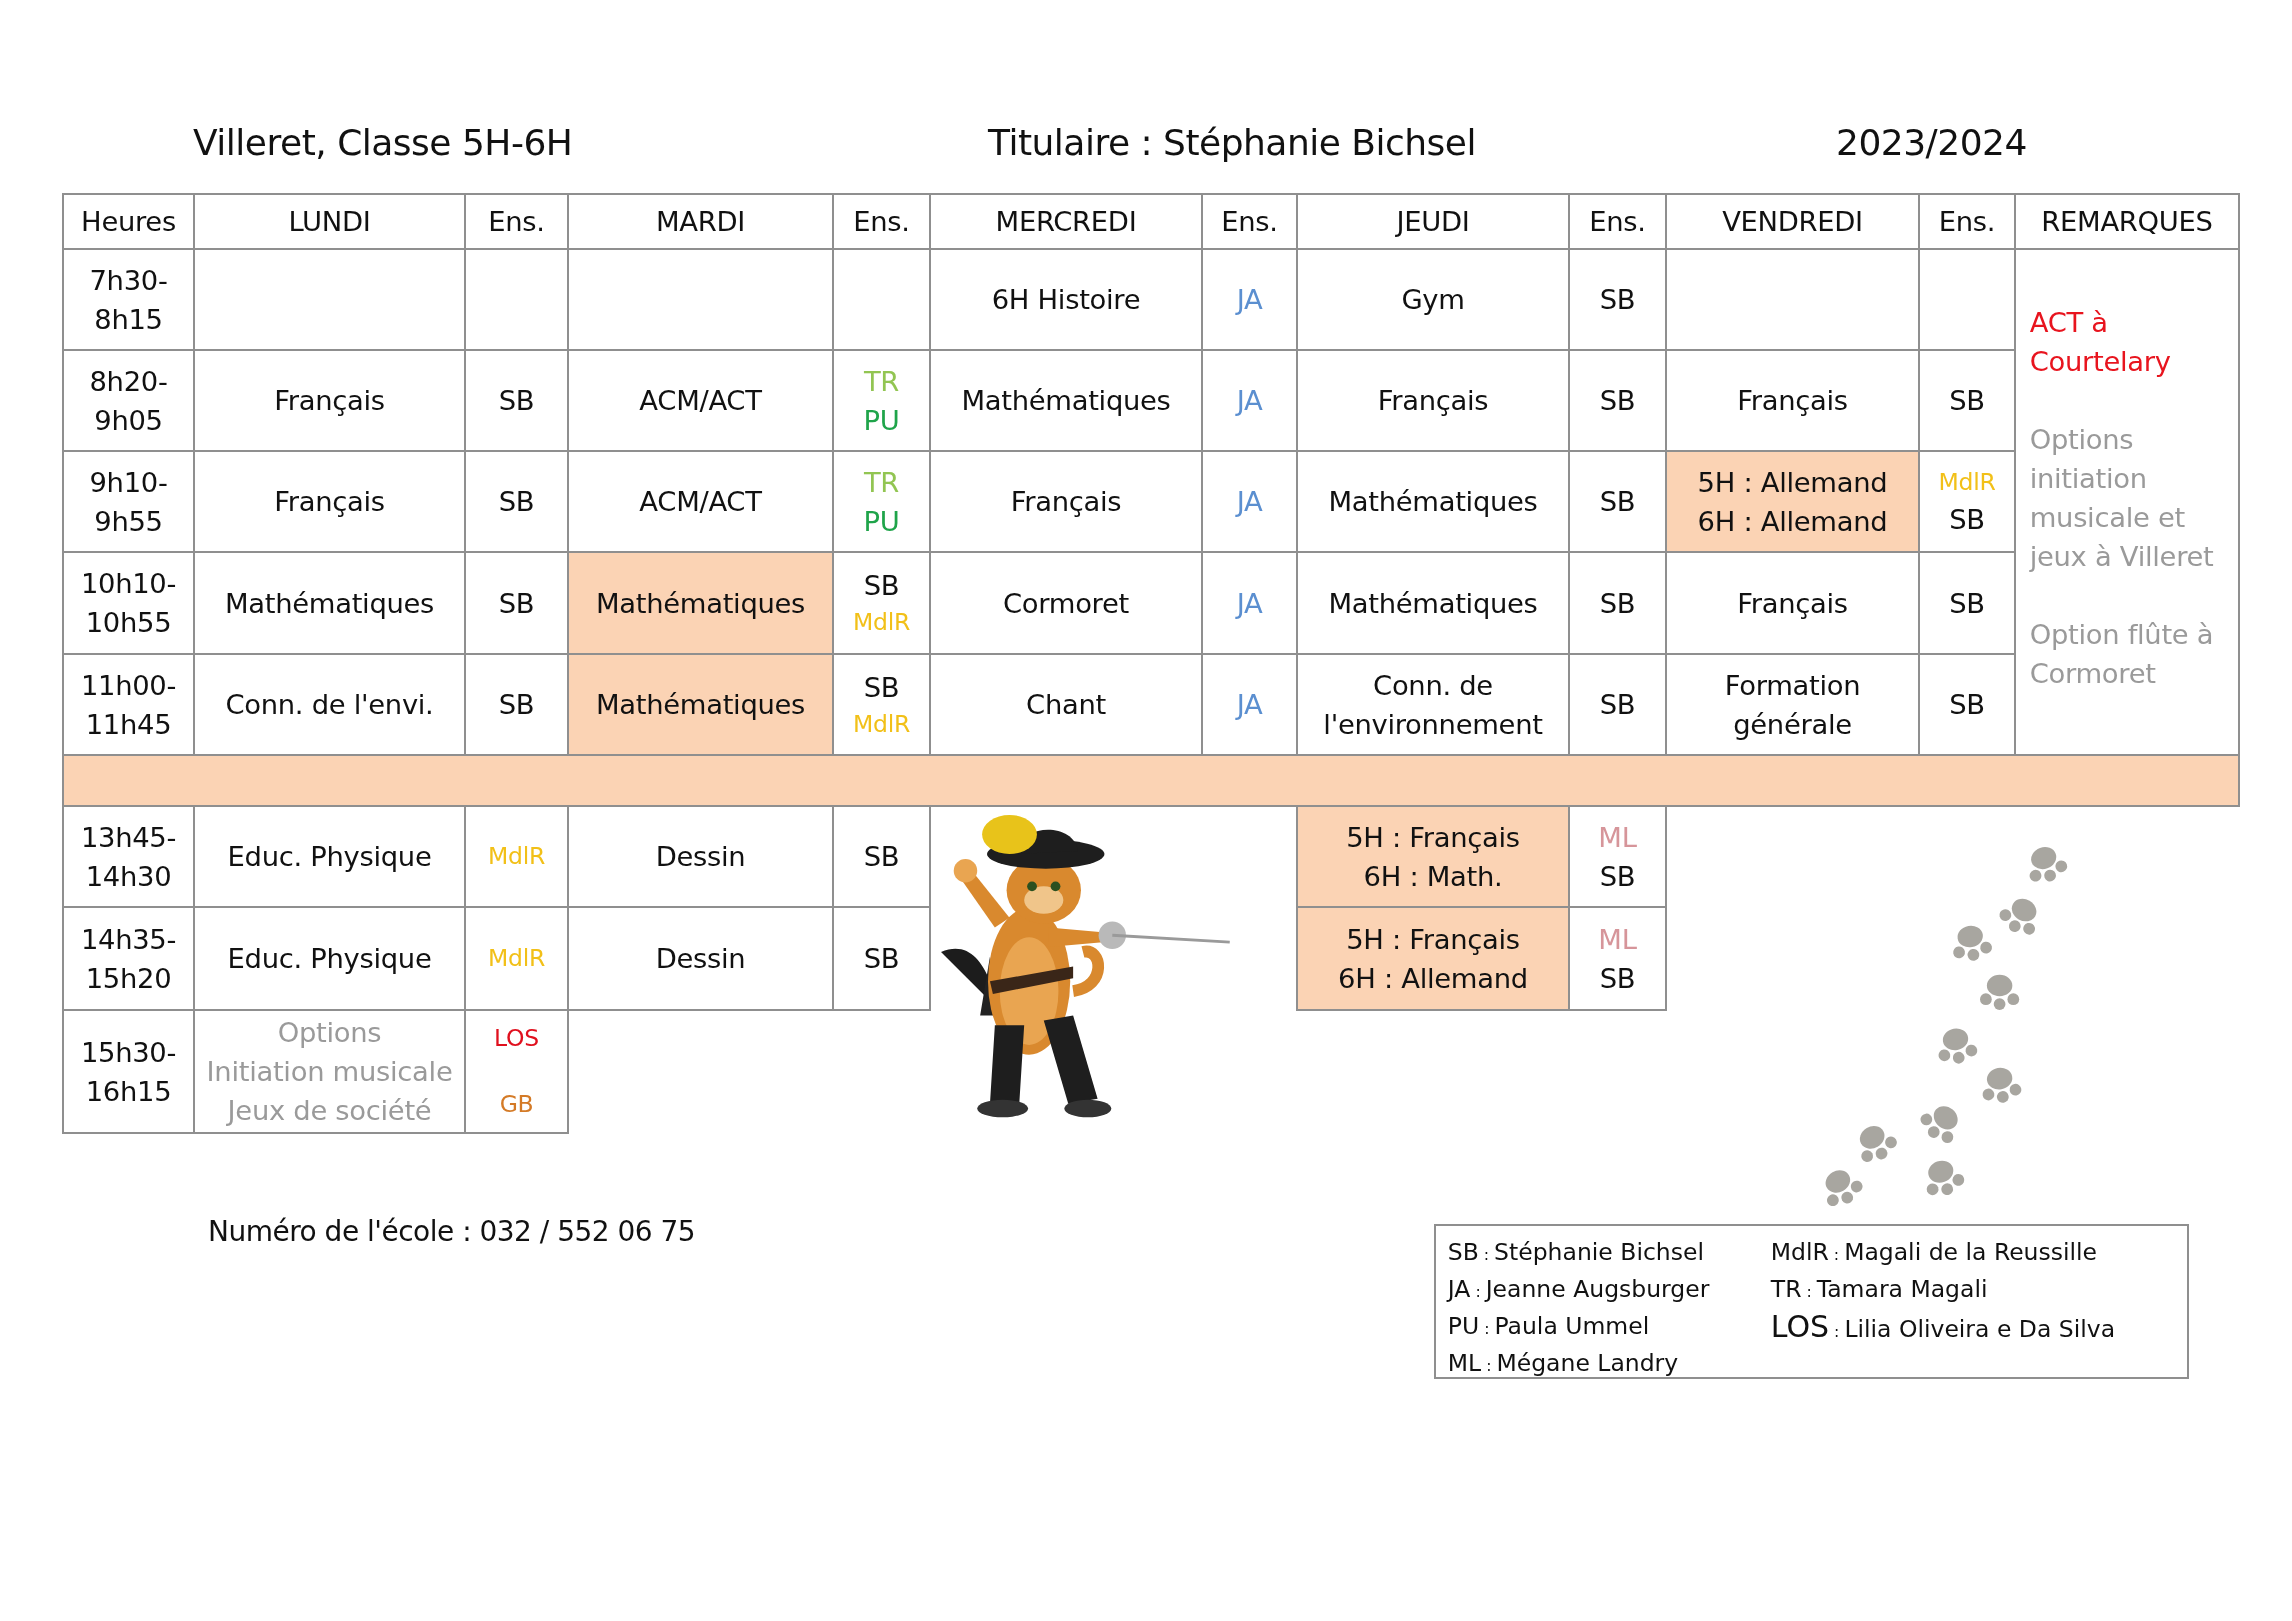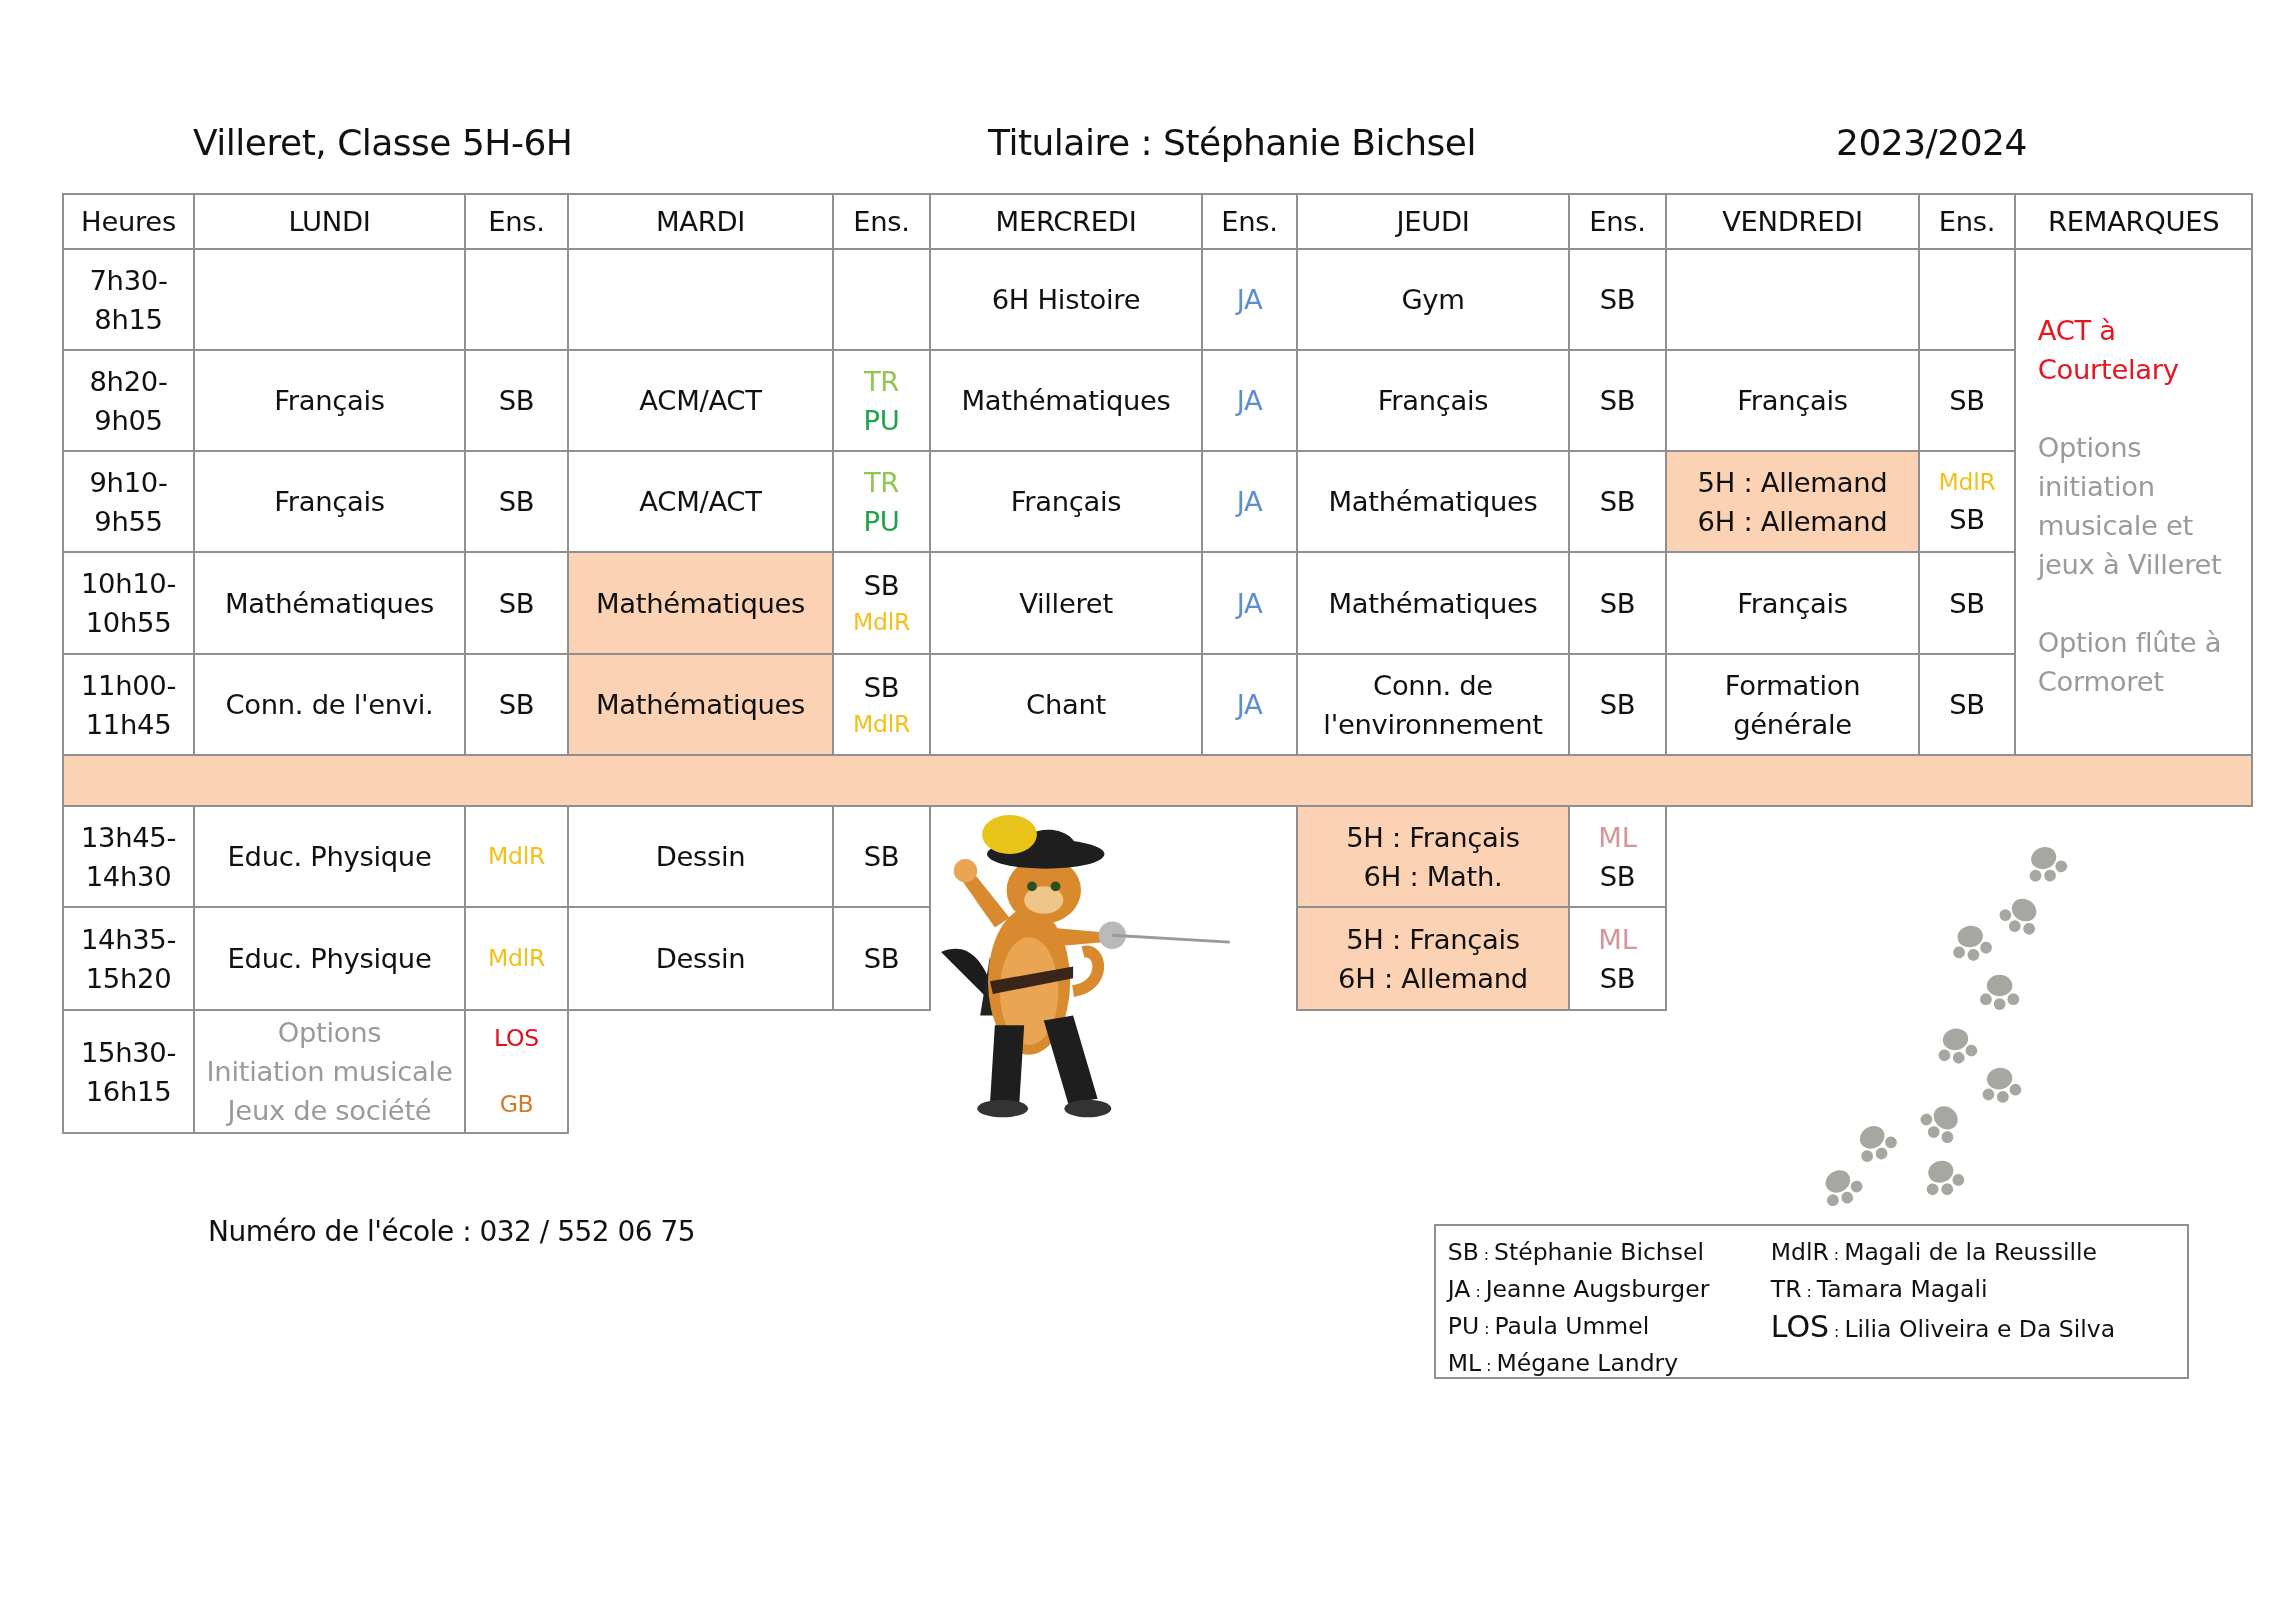--- a/index.html
+++ b/index.html
@@ -14,21 +14,21 @@
   .c-ja { color:#5b8fd0; }
   .c-tr { color:#92c552; }
   .c-pu { color:#1fa44a; }
   .c-mdlr { color:#f2c018; }
   .c-los { color:#e0101e; }
   .c-gb { color:#d47a26; }
   .c-ml { color:#d6959a; }
   .c-grey { color:#9a9a9a; }
   .c-red { color:#e8141e; }
   .rem { text-align:left !important; vertical-align:top !important; padding:53px 9.8px 0 13.7px !important; font-size:27.4px; line-height:39px; }
-  .rem p { margin:8px; }
+  .rem p { margin:0; }
   .small { font-size:23.5px; }
   .phone { position:absolute; left:208px; top:1215px; font-size:28px; white-space:nowrap; letter-spacing:-0.5px; }
   .legend { position:absolute; left:1434px; top:1224px; width:755px; height:155px; border:2.9px solid #8f8f8f; box-sizing:border-box;
             display:grid; grid-template-columns:323px 1fr; grid-template-rows:repeat(4, 37px); padding:7.8px 0 0 11.8px; font-size:23.5px; }
   .legend div { white-space:nowrap; line-height:37px; }
   .legend .big { font-size:30px; }
   .cat { position:absolute; left:936px; top:810px; width:333px; height:323px; }
   .paws { position:absolute; left:1784px; top:814px; width:294px; height:392px; }
 </style>
 </head>
@@ -191,21 +191,21 @@
           <div class="">SB</div>
         </td>
         <td class="peach">
           <div>Mathématiques</div>
         </td>
         <td>
           <div class="">SB</div>
           <div class="c-mdlr small" style="line-height: 35px;">MdlR</div>
         </td>
         <td>
-          <div>Villeret</div>
+          <div>Cormoret</div>
         </td>
         <td>
           <div class="c-ja">JA</div>
         </td>
         <td>
           <div>Mathématiques</div>
         </td>
         <td>
           <div class="">SB</div>
         </td>

